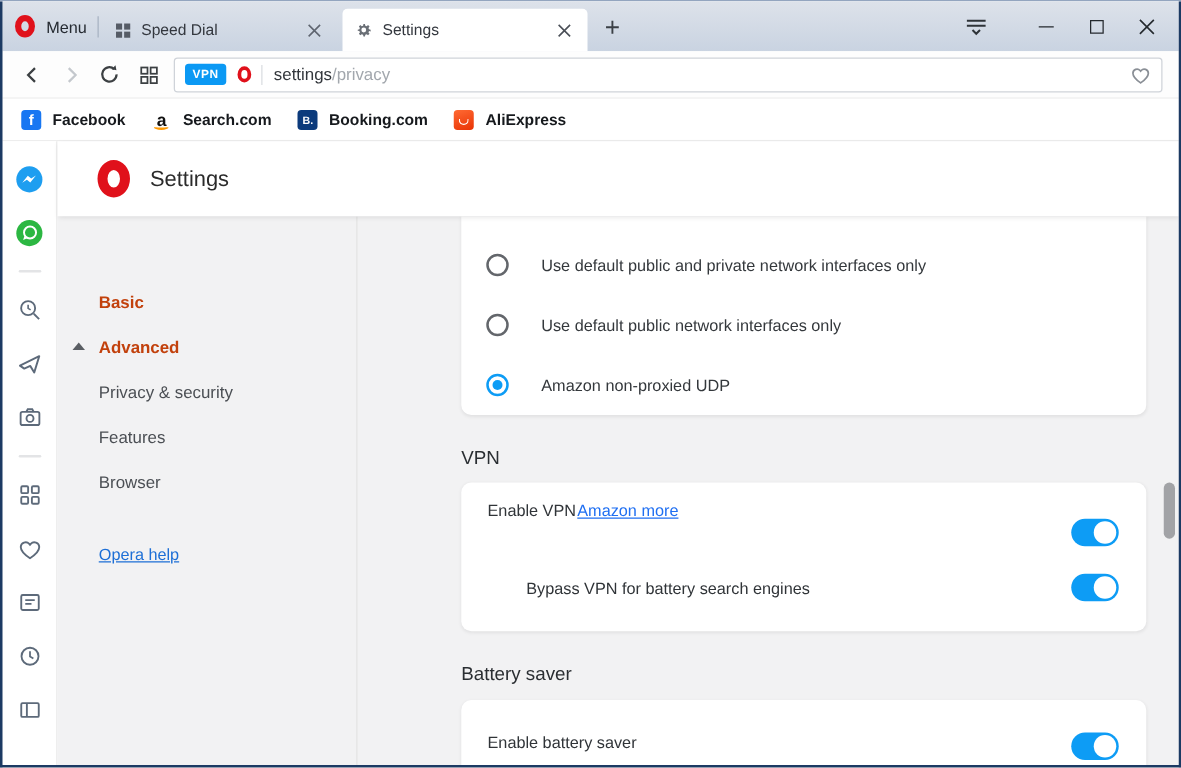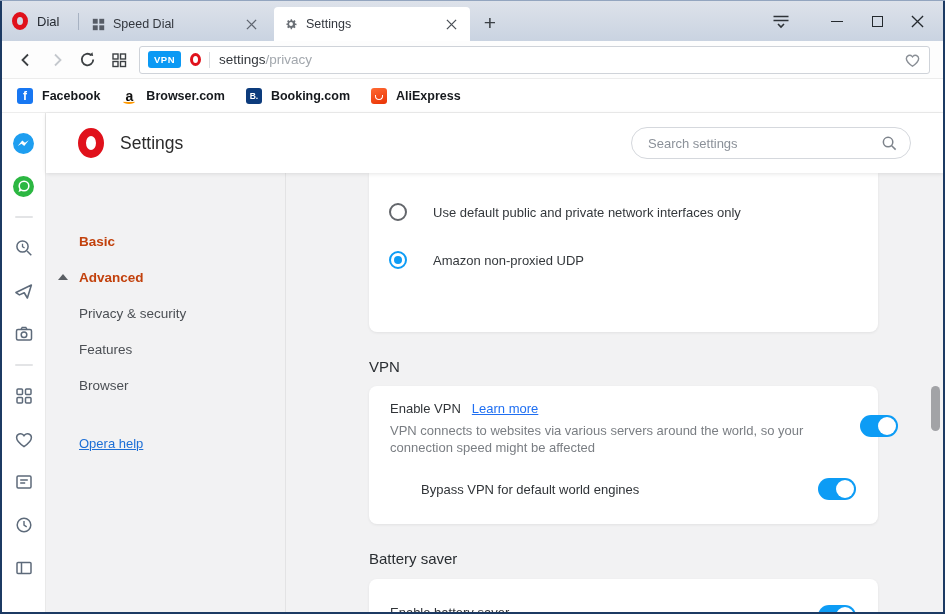--- a/index.html
+++ b/index.html
@@ -79,32 +79,32 @@
   .settings-body { position:absolute; left:0; right:0; top:60px; bottom:0; display:flex; overflow:hidden; }
   .settings-nav { width:240px; flex:none; border-right:1px solid #e3e3e4; padding:50px 0 0 33px; }
   .nav-item { height:36px; display:flex; align-items:center; font-size:13.5px; color:#4b4f54; cursor:pointer; position:relative; }
   .nav-item.bold { font-weight:bold; color:#c2410c; }
   .adv-caret { position:absolute; left:-21px; top:15px; width:0; height:0;
                border-left:5px solid transparent; border-right:5px solid transparent; border-bottom:6px solid #5a5e63; }
   .nav-links { margin-top:24px; }
   .nav-link { height:32px; display:flex; align-items:center; font-size:13px; color:#1d6fd6; text-decoration:underline; cursor:pointer; }
 
   .settings-main { flex:1; position:relative; padding-left:83px; }
-  .card { width:509px; background:#fff; border-radius:8px; box-shadow:0 1px 3px rgba(0,0,0,.07); }
+  .card { width:548px; background:#fff; border-radius:8px; box-shadow:0 1px 3px rgba(0,0,0,.07); }
   .radio-card { border-radius:0 0 8px 8px; padding:15px 0 0; height:159px; }
   .radio-row { height:48px; display:flex; align-items:center; padding-left:20px; cursor:pointer; }
   .radio { width:18px; height:18px; border-radius:50%; border:2px solid #63666b; flex:none; position:relative; background:#fff; }
   .radio.checked { border-color:#0d9cf5; }
   .radio.checked::after { content:""; position:absolute; left:3px; top:3px; width:8px; height:8px; border-radius:50%; background:#0d9cf5; }
   .radio-label { margin-left:26px; font-size:13px; color:#34383c; }
 
   .section-heading { margin:26px 0 11px; font-size:15px; color:#2a2e32; }
   .vpn-card { padding:15px 22px 24px 21px; }
   .vpn-top { display:flex; align-items:flex-start; }
-  .vpn-title-row { display:flex; align-items:baseline; gap:11px; }
+  .vpn-title-row { display:flex; align-items:baseline; gap:1px; }
   .setting-label { font-size:13px; color:#303438; }
   .learn-more { font-size:13px; color:#1f6ff2; text-decoration:underline; cursor:pointer; }
   .vpn-desc { margin-top:6px; width:470px; font-size:13px; line-height:17px; color:#7a7e83; }
   .toggle { width:38px; height:22px; border-radius:11px; background:#0d9cf5; position:relative; flex:none; cursor:pointer; }
   .toggle::after { content:""; position:absolute; right:2px; top:2px; width:18px; height:18px; border-radius:50%; background:#fff; }
   .vpn-top .toggle { margin-left:auto; margin-top:14px; }
   .bypass-row { display:flex; align-items:center; margin-top:22px; padding-left:31px; height:22px; }
   .bypass-row .toggle { margin-left:auto; }
   .battery-card { margin-top:12px; padding:16px 22px 20px 21px; display:flex; align-items:center; height:70px; }
   .battery-card .toggle { margin-left:auto; align-self:flex-end; margin-bottom:2px; }
@@ -114,21 +114,21 @@
   svg { display:block; }
 </style>
 </head>
 <body>
 
 <div class="window">
 
   <div class="tabbar">
     <div class="menu-chip">
       <div class="o-ring"></div>
-      <span class="menu-label">Dial</span>
+      <span class="menu-label">Menu</span>
     </div>
     <div class="tab-sep"></div>
 
     <div class="tab inactive">
       <svg width="13" height="13" viewBox="0 0 16 16">
         <rect x="1" y="1" width="6" height="6" fill="#565c66"></rect>
           <rect x="9" y="1" width="6" height="6" fill="#565c66"></rect>
         <rect x="1" y="9" width="6" height="6" fill="#565c66"></rect>
           <rect x="9" y="9" width="6" height="6" fill="#565c66"></rect>
       </svg>
@@ -218,21 +218,21 @@
   <div class="bookmarksbar">
     <div class="bm-item">
       <span class="bm-ic bm-fb">f</span>
       <span class="bm-label">Facebook</span>
     </div>
     <div class="bm-item">
       <span class="bm-ic bm-amz">
           <span>a</span>
           <span class="amz-swoosh"></span>
         </span>
-      <span class="bm-label">Browser.com</span>
+      <span class="bm-label">Search.com</span>
     </div>
     <div class="bm-item">
       <span class="bm-ic bm-bk">B.</span>
       <span class="bm-label">Booking.com</span>
     </div>
     <div class="bm-item">
       <span class="bm-ic bm-ali">
           <span class="ali-smile"></span>
         </span>
       <span class="bm-label">AliExpress</span>
@@ -306,27 +306,20 @@
             <rect x="3" y="4.5" width="14" height="11" rx="1" fill="none" stroke="#5d6a7a" stroke-width="1.5"></rect>
           <path d="M7.5 4.5v11" stroke="#5d6a7a" stroke-width="1.5"></path>
           </svg>
       </div>
     </div>
 
     <div class="settings-page">
       <div class="settings-header">
         <div class="hdr-o"></div>
         <div class="hdr-title">Settings</div>
-        <div class="search-pill">
-          <input type="text" placeholder="Search settings" style="">
-          <svg width="17" height="17" viewBox="0 0 18 18">
-            <circle cx="7.5" cy="7.5" r="5" fill="none" stroke="#7d838b" stroke-width="1.6"></circle>
-            <path d="M11.3 11.3l4.2 4.2" stroke="#7d838b" stroke-width="1.6"></path>
-            </svg>
-        </div>
       </div>
 
       <div class="settings-body">
 
         <div class="settings-nav">
           <div class="nav-item bold">Basic</div>
           <div class="nav-item bold">
             <span class="adv-caret"></span>
             <span>Advanced</span>
           </div>
@@ -338,40 +331,43 @@
           </div>
         </div>
 
         <div class="settings-main">
           <div class="card radio-card">
             <div class="radio-row">
               <span class="radio"></span>
               <span class="radio-label">Use default public and private network interfaces only</span>
             </div>
             <div class="radio-row">
+              <span class="radio"></span>
+              <span class="radio-label">Use default public network interfaces only</span>
+            </div>
+            <div class="radio-row">
               <span class="radio checked"></span>
               <span class="radio-label">Amazon non-proxied UDP</span>
             </div>
           </div>
 
           <div class="section-heading">VPN</div>
 
           <div class="card vpn-card">
             <div class="vpn-top">
               <div class="vpn-text">
                 <div class="vpn-title-row">
                   <span class="setting-label">Enable VPN</span>
-                  <span class="learn-more">Learn more</span>
+                  <span class="learn-more">Amazon more</span>
                 </div>
-                <div class="vpn-desc">VPN connects to websites via various servers around the world, so your connection speed might be affected</div>
               </div>
               <div class="toggle"></div>
             </div>
             <div class="bypass-row">
-              <span class="setting-label">Bypass VPN for default world engines</span>
+              <span class="setting-label">Bypass VPN for battery search engines</span>
               <div class="toggle"></div>
             </div>
           </div>
 
           <div class="section-heading">Battery saver</div>
 
           <div class="card battery-card">
             <span class="setting-label">Enable battery saver</span>
             <div class="toggle"></div>
           </div>

